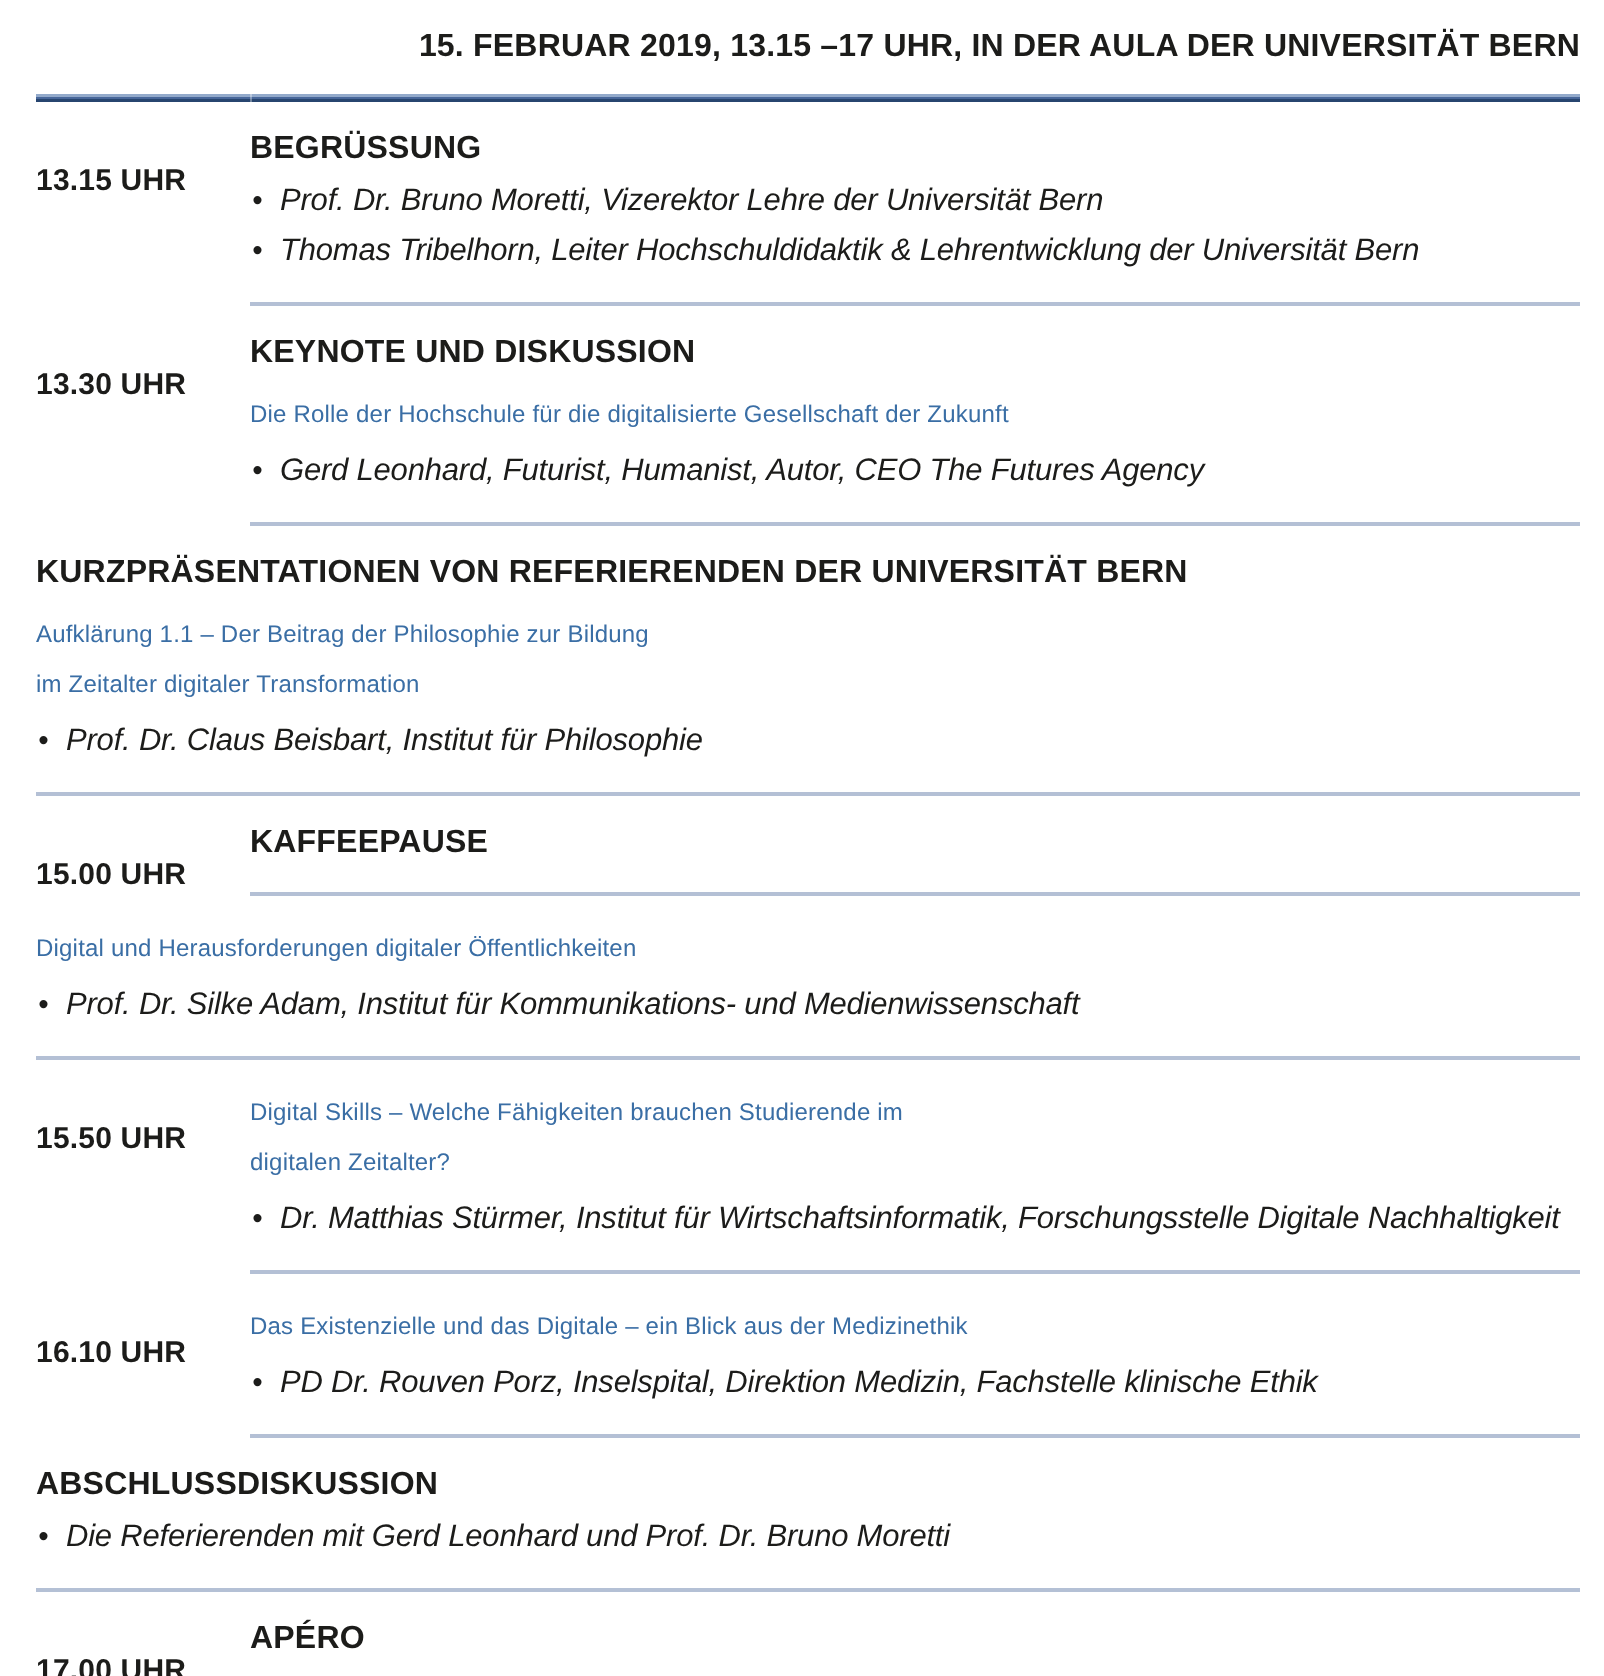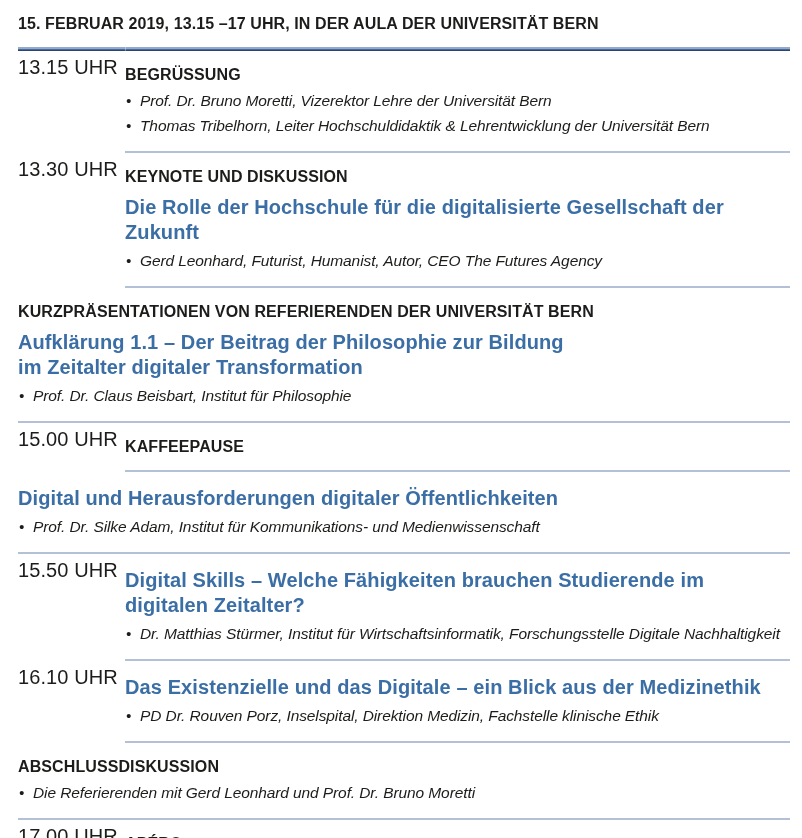--- a/index.html
+++ b/index.html
@@ -19,20 +19,21 @@
     box-sizing:border-box;
     padding:10px 12px 0 18px;
   }
   
   .header-title{
     font-size:16px;
     font-weight:bold;
     letter-spacing:.1px;
     padding-top:4px;
     line-height:20px;
+    text-align:right;
   }
   
   .thick-rule{
     height:4px;
     margin-top:13px;
     position:relative;
     background:linear-gradient(to bottom,#93aacb 0%,#93aacb 40%,#48679a 40%,#48679a 65%,#27456f 65%,#27456f 100%);
   }
   .thick-rule::after{
     content:"";
@@ -41,43 +42,43 @@
     background:rgba(255,255,255,.35);
   }
   
   .row{
     display:flex;
     align-items:stretch;
   }
   .time{
     width:107px;
     flex:0 0 107px;
-    font-weight:normal;
-    font-size:20px;
-    padding-top:6px;
+    font-weight:bold;
+    font-size:15px;
+    padding-top:30px;
     line-height:20px;
     letter-spacing:.1px;
     white-space:nowrap;
   }
   .content{
     flex:1;
     padding:14px 5px 13px 0;
   }
   .row:not(:last-child) .content{
     border-bottom:2px solid var(--sep);
   }
   .session-heading{
     font-weight:bold;
     font-size:16px;
     line-height:20px;
     letter-spacing:.1px;
   }
   .talk-title{
-    font-weight:bold;
-    font-size:20px;
+    font-weight:normal;
+    font-size:12px;
     line-height:25px;
     color:var(--blue);
     white-space:pre-line;
     letter-spacing:.1px;
   }
   .session-heading + .talk-title{margin-top:8px;}
   .speakers{
     list-style:none;
     margin:3px 0 0 0;
     padding:0;

